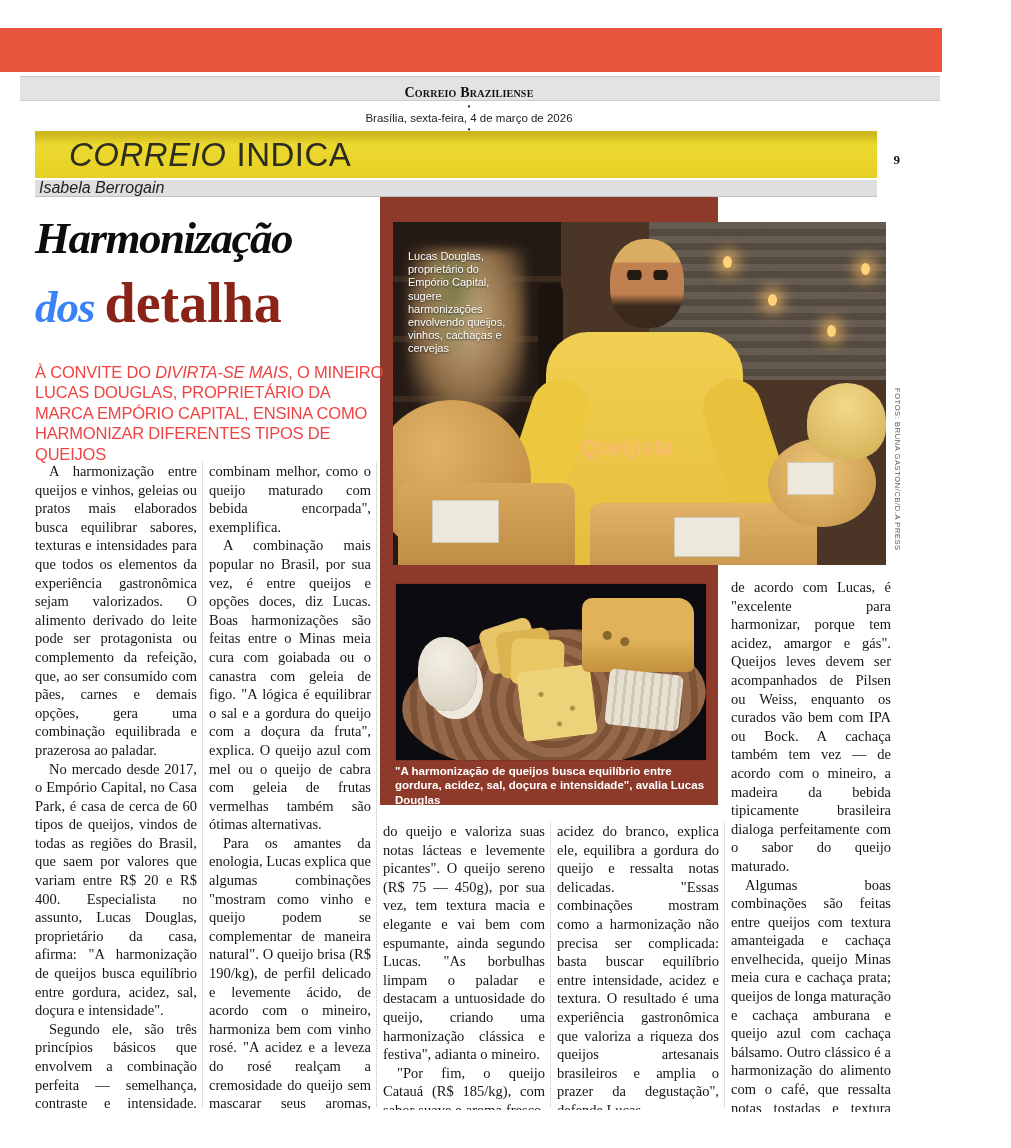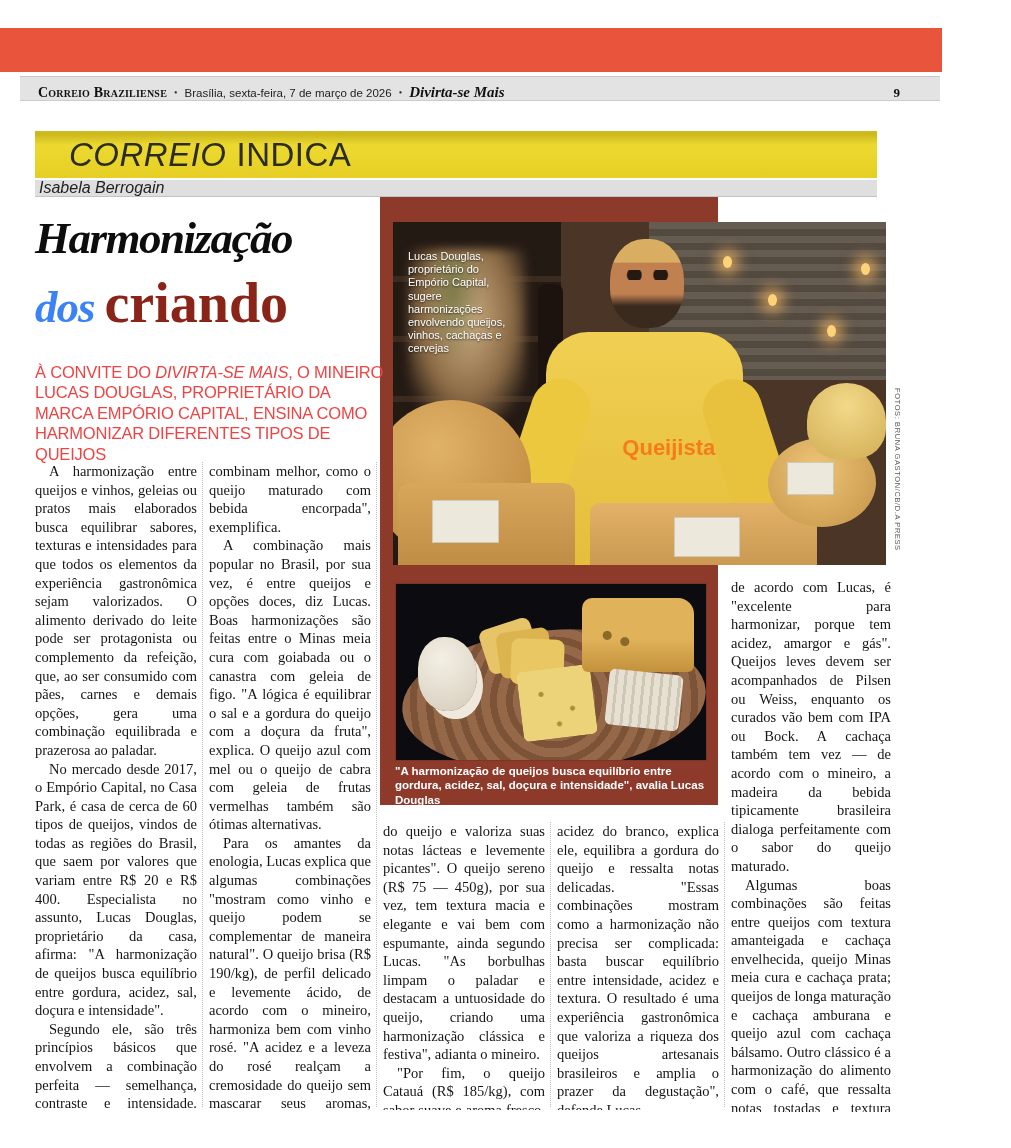--- a/index.html
+++ b/index.html
@@ -5,21 +5,21 @@
   html,body{margin:0;padding:0;}
   body{
     width:1011px;height:1148px;position:relative;background:#ffffff;
     font-family:"Liberation Serif",serif;color:#151515;overflow:hidden;
   }
   
   .topbar{position:absolute;left:0;top:28px;width:942px;height:44px;background:#E8543C;}
   .header-strip{
     position:absolute;left:20px;top:76px;width:920px;height:25px;background:#E3E3E3;
     border-top:1px solid #c6c6c6;border-bottom:1px solid #cccccc;
-    display:flex;align-items:center;padding:8px 40px 0 18px;box-sizing:border-box;
+    display:flex;align-items:center;padding:8px 40px 0 18px;box-sizing:border-box;flex-direction:column;
   }
   .np-name{font-weight:bold;font-variant:small-caps;font-size:14px;letter-spacing:.2px;color:#111;}
   .hd-bullet{margin:0 7px;font-size:10px;color:#333;}
   .hd-date{font-family:"Liberation Sans",sans-serif;font-size:11.5px;color:#222;}
   .hd-section{font-style:italic;font-weight:bold;font-size:15px;color:#111;}
   .hd-page{margin-left:auto;font-weight:bold;font-size:13px;color:#111;}
   
   .section-banner{
     position:absolute;left:35px;top:131px;width:842px;height:47px;
     background:linear-gradient(180deg,#cdb81d 0,#cdb81d 7%,#ecd92f 30%,#e6cf25 100%);
@@ -62,21 +62,21 @@
   .bulb.b1{left:67%;top:10%;} .bulb.b2{left:76%;top:21%;} .bulb.b3{left:88%;top:30%;} .bulb.b4{left:95%;top:12%;}
   .p1-head{position:absolute;left:44%;top:5%;width:15%;height:26%;border-radius:46% 46% 44% 44%;
     background:linear-gradient(180deg,#d9ae62 0 26%,#c08050 27% 62%,#3a2a1e 75% 100%);}
   .p1-eyes{position:absolute;left:46.8%;top:14%;width:9.5%;height:3%;
     background:radial-gradient(circle at 22% 50%,#241a12 0 18%,rgba(0,0,0,0) 22%),radial-gradient(circle at 78% 50%,#241a12 0 18%,rgba(0,0,0,0) 22%);}
   .p1-torso{position:absolute;left:31%;top:32%;width:40%;height:70%;border-radius:42px 42px 0 0;
     background:linear-gradient(180deg,#f0cf52,#e5bd3a);}
   .p1-arm-l{position:absolute;left:24%;top:45%;width:12%;height:55%;border-radius:30px;background:#ecc83f;transform:rotate(18deg);}
   .p1-arm-r{position:absolute;left:67%;top:45%;width:12%;height:55%;border-radius:30px;background:#e8c23c;transform:rotate(-18deg);}
   .p1-shirt-text{position:absolute;left:38%;top:62%;font-family:"Liberation Sans",sans-serif;
-    font-size:22px;font-weight:bold;color:#f97316;opacity:.9;margin-left:42px;}
+    font-size:22px;font-weight:bold;color:#fdba74;opacity:.9;}
   .cheese{position:absolute;border-radius:50%;}
   .cw1{left:-4%;top:52%;width:32%;height:46%;background:radial-gradient(circle at 40% 30%,#e0b268,#c08c42 80%);}
   .cw2{left:1%;top:76%;width:36%;height:30%;border-radius:12px;background:linear-gradient(180deg,#d8a75b,#b9863f);}
   .cw3{left:40%;top:82%;width:46%;height:24%;border-radius:10px;background:linear-gradient(180deg,#e3b168,#c2924a);}
   .cw4{left:76%;top:63%;width:22%;height:26%;border-radius:50%;background:radial-gradient(circle at 45% 35%,#eec578,#c99a4e 85%);}
   .cw5{left:84%;top:47%;width:16%;height:22%;border-radius:50% 50% 40% 40%;background:radial-gradient(circle at 50% 30%,#f2d98a,#d7b45c 85%);}
   .label{position:absolute;background:#ece8dc;border:1px solid #cfc9b8;}
   .lb1{left:8%;top:81%;width:13%;height:12%;}
   .lb2{left:57%;top:86%;width:13%;height:11%;}
   .lb3{left:80%;top:70%;width:9%;height:9%;}
@@ -128,41 +128,41 @@
   .rule.r3{left:550px;top:822px;height:285px;}
   .rule.r4{left:724px;top:822px;height:285px;}
 </style>
 </head>
 <body>
 
 <div class="topbar"></div>
 <div class="header-strip">
   <span class="np-name">Correio Braziliense</span>
   <span class="hd-bullet">•</span>
-  <span class="hd-date">Brasília, sexta-feira, 7 de março de 2026</span>
+  <span class="hd-date">Brasília, sexta-feira, 4 de março de 2026</span>
   <span class="hd-bullet">•</span>
   <span class="hd-section">Divirta-se Mais</span>
   <span class="hd-page">9</span>
 </div>
 
 <div class="section-banner">
   <div class="banner-title">
     <span class="it">CORREIO</span><span>INDICA</span>
   </div>
 </div>
 <div class="byline-strip">
   <span class="byline">Isabela Berrogain</span>
 </div>
 
 <div class="maroon-block"></div>
 
 <div class="headline">
   <span class="hl1">Harmonização</span>
   <span class="hl2">
-    <span class="dos">dos</span><span class="accent">criando</span>
+    <span class="dos">dos</span><span class="accent">detalha</span>
   </span>
 </div>
 
 <div class="subheadline">
   <span>À CONVITE DO </span><span class="it">DIVIRTA-SE MAIS</span><span>, O MINEIRO LUCAS DOUGLAS, PROPRIETÁRIO DA MARCA EMPÓRIO CAPITAL, ENSINA COMO HARMONIZAR DIFERENTES TIPOS DE QUEIJOS</span>
 </div>
 
 <div class="photo photo1">
   <div class="p1-shelves"></div>
   <div class="p1-window"></div>

